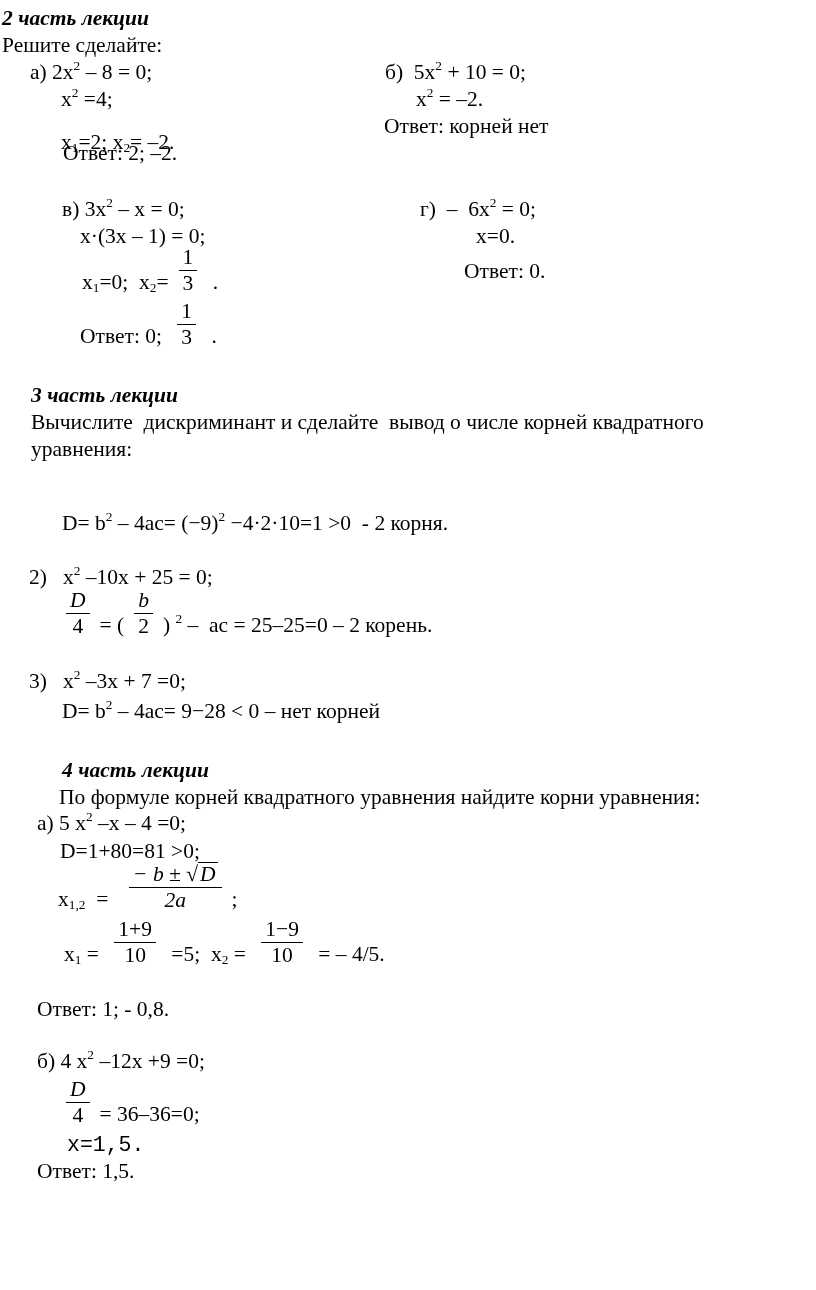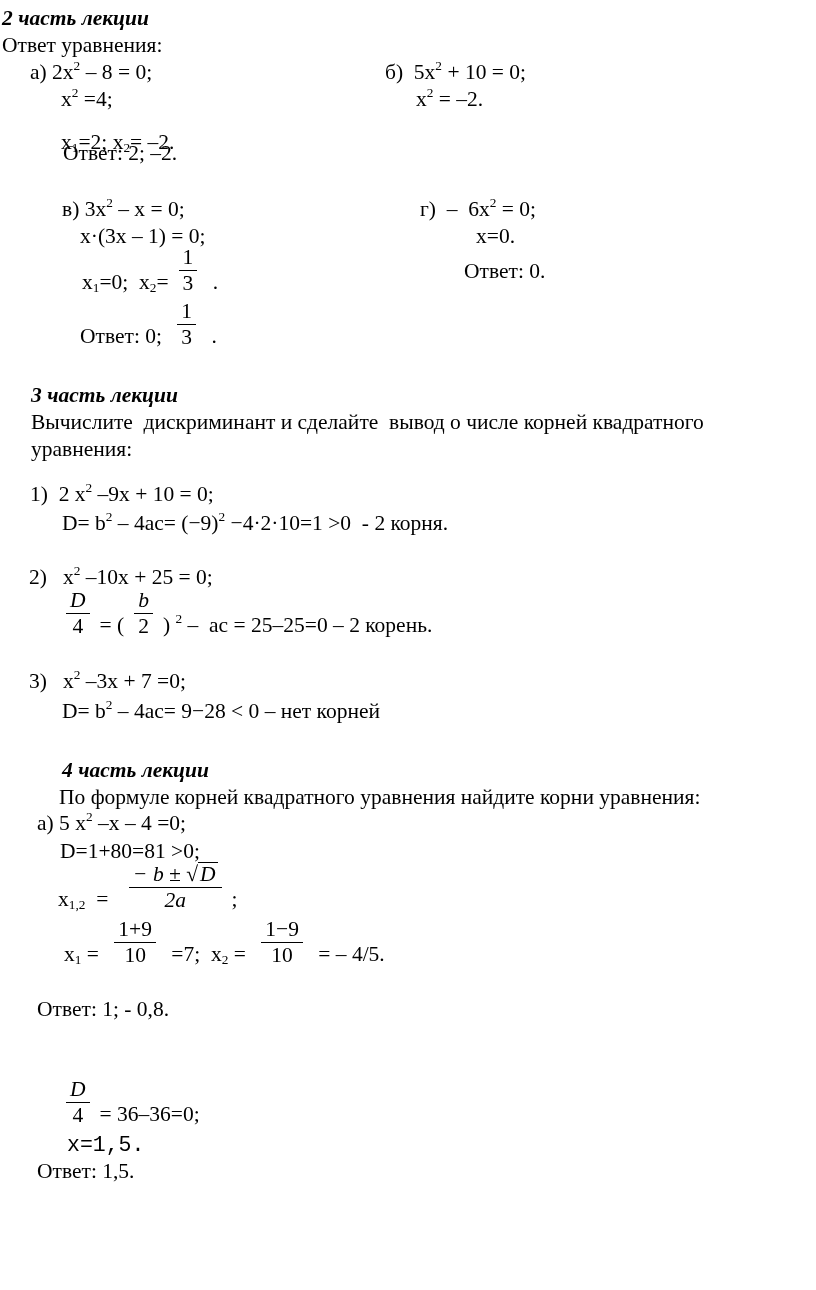--- a/index.html
+++ b/index.html
@@ -25,29 +25,30 @@
   .sqrt{display:inline-flex;align-items:baseline;}
   .sqrt .rad{border-top:1.6px solid #000;padding:0 2px;}
   .wrapseg{display:inline;}
 </style>
 </head>
 <body>
 
 <div class="page">
 
   <div class="ln hd" style="left:2px;top:5px;">2 часть лекции</div>
-  <div class="ln" style="left:2px;top:32px;">Ответ уравнения:</div>
+  <div class="ln" style="left:2px;top:32px;">Решите сделайте:</div>
 
   <div class="ln" style="left:30px;top:59px;"><span>а) 2x</span><sup>2</sup><span> – 8 = 0;</span></div>
   <div class="ln" style="left:61px;top:86px;"><span>x</span><sup>2</sup><span> =4;</span></div>
   <div class="ln" style="left:61px;top:113px;margin-top:16px;"><span>x</span><sub>1</sub><span>=2; x</span><sub>2</sub><span>= –2.</span></div>
   <div class="ln" style="left:63px;top:140px;">Ответ: 2; –2.</div>
 
   <div class="ln" style="left:385px;top:59px;"><span>б)  5x</span><sup>2</sup><span> + 10 = 0;</span></div>
   <div class="ln" style="left:416px;top:86px;"><span>x</span><sup>2</sup><span> = –2.</span></div>
+  <div class="ln" style="left:384px;top:113px;">Ответ: корней нет</div>
 
   <div class="ln" style="left:62px;top:196px;"><span>в) 3x</span><sup>2</sup><span> – x = 0;</span></div>
   <div class="ln" style="left:80px;top:223px;">x·(3x – 1) = 0;</div>
   <div class="ln fx" style="left:82px;top:246px;">
     <span class="wrapseg"><span>x</span><sub>1</sub><span>=0;  x</span><sub>2</sub><span>=</span></span>
     <span class="frac"><span class="num">1</span><span class="den">3</span></span>
     <span class="wrapseg"> .</span>
   </div>
   <div class="ln fx" style="left:80px;top:300px;">
     <span class="wrapseg">Ответ: 0; </span>
@@ -56,21 +57,20 @@
   </div>
 
   <div class="ln" style="left:420px;top:196px;"><span>г)  –  6x</span><sup>2</sup><span> = 0;</span></div>
   <div class="ln" style="left:476px;top:223px;">x=0.</div>
   <div class="ln" style="left:464px;top:258px;">Ответ: 0.</div>
 
   <div class="ln hd" style="left:31px;top:382px;">3 часть лекции</div>
   <div class="ln" style="left:31px;top:409px;">Вычислите  дискриминант и сделайте  вывод о числе корней квадратного</div>
   <div class="ln" style="left:31px;top:436px;text-align:center;">уравнения:</div>
 
-  <div class="ln" style="left:30px;top:481px;"><span>1)  2 x</span><sup>2</sup><span> –9x + 10 = 0;</span></div>
   <div class="ln" style="left:62px;top:510px;"><span>D= b</span><sup>2</sup><span> – 4ac= (−9)</span><sup>2</sup><span> −4·2·10=1 &gt;0  - 2 корня.</span></div>
 
   <div class="ln" style="left:29px;top:564px;"><span>2)   x</span><sup>2</sup><span> –10x + 25 = 0;</span></div>
   <div class="ln fx" style="left:64px;top:589px;">
     <span class="frac"><span class="num it">D</span><span class="den">4</span></span>
     <span class="wrapseg">= (</span>
     <span class="frac"><span class="num it">b</span><span class="den">2</span></span>
     <span class="wrapseg"><span>) </span><sup>2</sup><span> –  ac = 25–25=0 – 2 корень.</span></span>
   </div>
 
@@ -88,27 +88,28 @@
     <span class="frac">
       <span class="num"><span class="it">− b ± </span><span class="sqrt"><span>√</span><span class="rad it">D</span></span></span>
       <span class="den it">2a</span>
     </span>
     <span class="wrapseg">;</span>
   </div>
 
   <div class="ln fx" style="left:64px;top:918px;">
     <span class="wrapseg"><span>x</span><sub>1</sub><span> = </span></span>
     <span class="frac"><span class="num">1+9</span><span class="den">10</span></span>
-    <span class="wrapseg"><span> =7;  x</span><sub>2</sub><span> = </span></span>
+    <span class="wrapseg"><span> =5;  x</span><sub>2</sub><span> = </span></span>
     <span class="frac"><span class="num">1−9</span><span class="den">10</span></span>
     <span class="wrapseg"> = – 4/5.</span>
   </div>
 
   <div class="ln" style="left:37px;top:996px;">Ответ: 1; - 0,8.</div>
 
+  <div class="ln" style="left:37px;top:1048px;"><span>б) 4 x</span><sup>2</sup><span> –12x +9 =0;</span></div>
   <div class="ln fx" style="left:64px;top:1078px;">
     <span class="frac"><span class="num it">D</span><span class="den">4</span></span>
     <span class="wrapseg">= 36–36=0;</span>
   </div>
   <div class="ln" style="left:67px;top:1132px;font-family:Liberation Mono, monospace;">x=1,5.</div>
   <div class="ln" style="left:37px;top:1158px;">Ответ: 1,5.</div>
 
 </div>
 
 </body></html>

